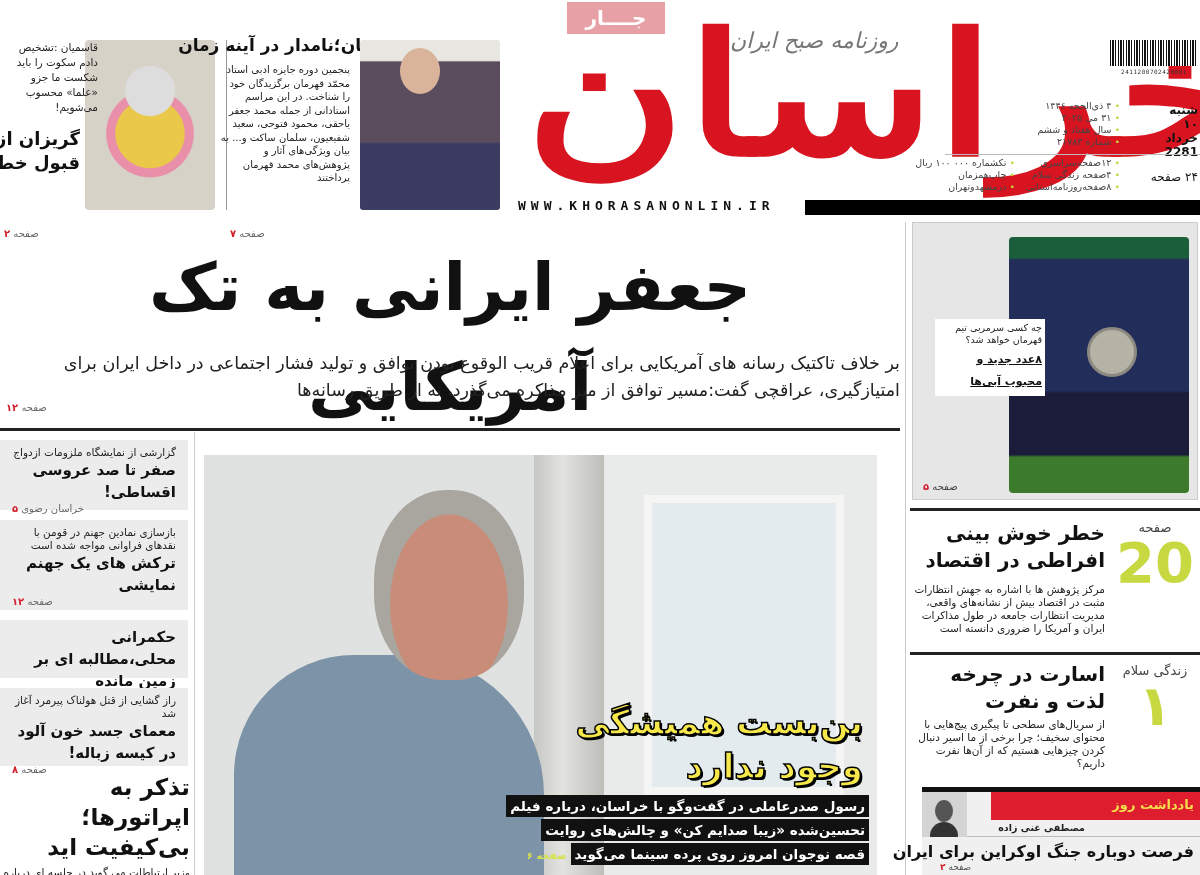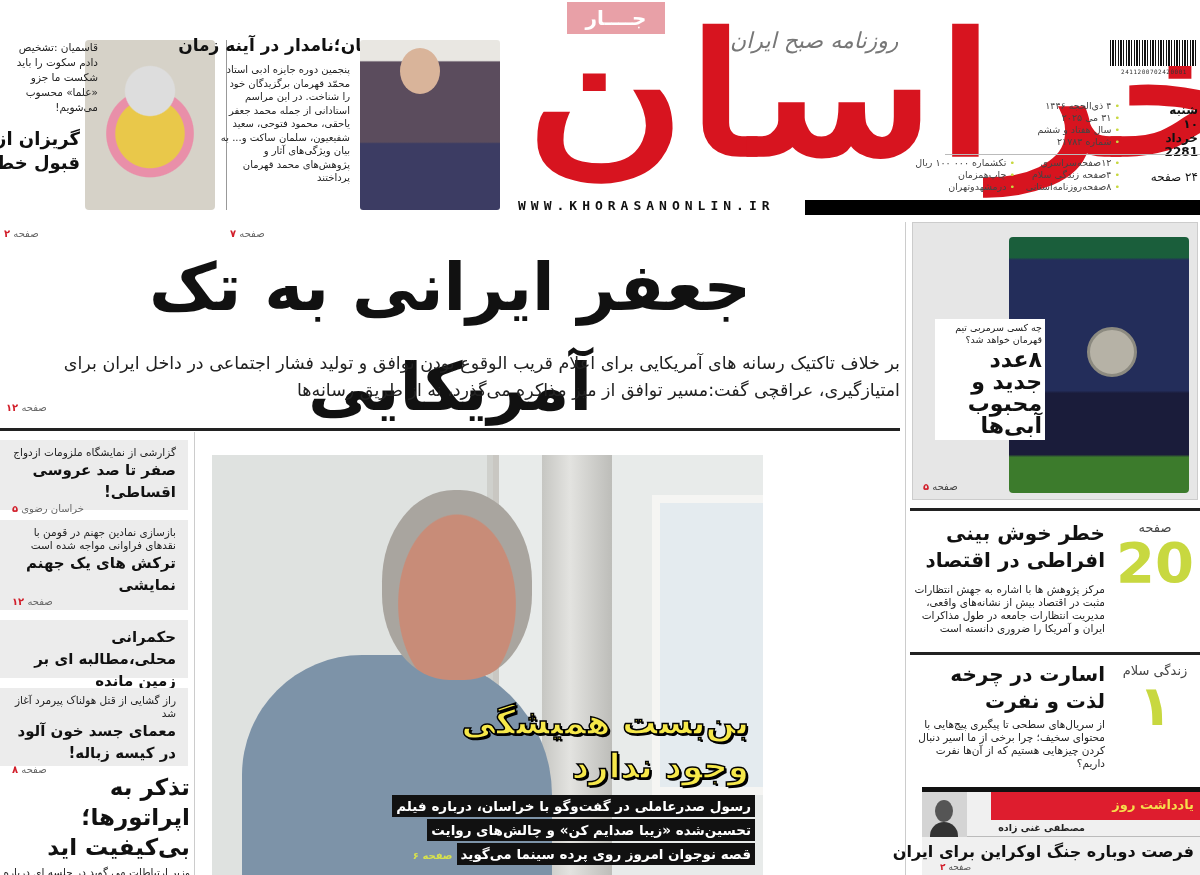--- a/index.html
+++ b/index.html
@@ -54,21 +54,21 @@
   .mainpg b { color: #d21f2b; }
   .rule-h { left: 0; top: 428px; width: 900px; height: 3px; background: #222; }
 
   
   .sportbox { left: 912px; top: 222px; width: 286px; height: 278px; background: #e6e6e6; border: 1px solid #ccc; }
   .sportbox .photo { position: absolute; left: 96px; top: 14px; width: 180px; height: 256px; border-radius: 4px;
      background: linear-gradient(180deg, #1a5e3b 0 8%, #232d5a 9% 60%, #1a1c3a 61% 85%, #3c7b2c 86%); }
   .sportbox .photo::before { content: ""; position: absolute; left: 78px; top: 90px; width: 44px; height: 44px; border-radius: 50%; background: #b6b2a6; border: 3px solid #8c8a80; }
   .sportbox .caption { position: absolute; right: 152px; top: 96px; width: 110px; background: #fff; padding: 3px 3px; }
   .sportbox .kicker { font-size: 9.5px; line-height: 12px; color: #222; }
-  .sportbox .head { font-size: 22px; font-weight: bold; line-height: 22px; margin-top: 3px; }
+  .sportbox .head { font-size: 11px; font-weight: bold; line-height: 22px; margin-top: 3px; text-decoration: underline; }
   .sportbox .pg { position: absolute; left: 10px; top: 258px; font-size: 10px; color: #444; }
   .sportbox .pg b { color: #d21f2b; }
 
   .rule-r1 { left: 910px; top: 508px; width: 290px; height: 3px; background: #222; }
   .story-r { left: 910px; width: 290px; }
   .story-r .big { position: absolute; right: 0; width: 90px; text-align: center; }
   .story-r .big .lbl { font-size: 13px; color: #444; }
   .story-r .big .num { font-size: 56px; font-weight: bold; color: #c8d840; line-height: 56px; font-family: "DejaVu Sans", sans-serif; }
   .story-r .head { position: absolute; right: 95px; width: 195px; font-size: 20px; font-weight: bold; line-height: 27px; }
   .story-r .body { position: absolute; right: 95px; width: 195px; font-size: 10.5px; line-height: 13px; color: #222; }
@@ -106,21 +106,21 @@
   .lbox .pg b { color: #d21f2b; }
   .lb1 { top: 440px; height: 70px; }
   .lb2 { top: 520px; height: 90px; }
   .lb3 { top: 620px; height: 58px; }
   .lb4 { top: 688px; height: 78px; }
   .lstory { left: 0; top: 772px; width: 190px; }
   .lstory .head { font-size: 23px; font-weight: bold; line-height: 30px; }
   .lstory .body { font-size: 10.5px; line-height: 13px; color: #222; margin-top: 4px; }
 
   
-  .feature { left: 212px; top: 455px; width: 551px; height: 420px; overflow: hidden;
+  .feature { left: 204px; top: 455px; width: 673px; height: 420px; overflow: hidden;
      background: linear-gradient(90deg, #dfe2e0 0 50%, #cfd0cc 50% 51%, #c9c7c2 51% 52%, #e8ebea 52% 100%); }
   .feature .pillar { position: absolute; left: 330px; top: 0; width: 70px; height: 420px; background: linear-gradient(90deg, #c6c6c2, #e3e3e0 40%, #bdbdb9); }
   .feature .window { position: absolute; left: 440px; top: 40px; width: 200px; height: 300px; border: 8px solid #f5f5f3; background: #e4ebef; }
   .feature .person-head { position: absolute; left: 170px; top: 35px; width: 150px; height: 190px; border-radius: 48% 48% 45% 45%; background: radial-gradient(ellipse at 50% 60%, #c88c78 0 55%, #a9a59f 56%); }
   .feature .person-body { position: absolute; left: 30px; top: 200px; width: 310px; height: 240px; border-radius: 120px 140px 0 0; background: #7d93a8; }
   .feature .title { position: absolute; right: 14px; top: 245px; text-align: right; font-size: 34px; font-weight: bold; line-height: 44px; color: #f6e84a; -webkit-text-stroke: 1.5px #000; text-shadow: 2px 2px 0 #000; }
   .feature .cap { position: absolute; right: 8px; top: 340px; text-align: right; }
   .feature .cap span { display: inline-block; background: #111; color: #fff; font-size: 13.5px; font-weight: bold; line-height: 22px; padding: 0 4px; margin-bottom: 2px; }
   .feature .cap .pg { background: transparent; color: #d8e24c; font-size: 10px; margin-left: 6px; }
 </style>

